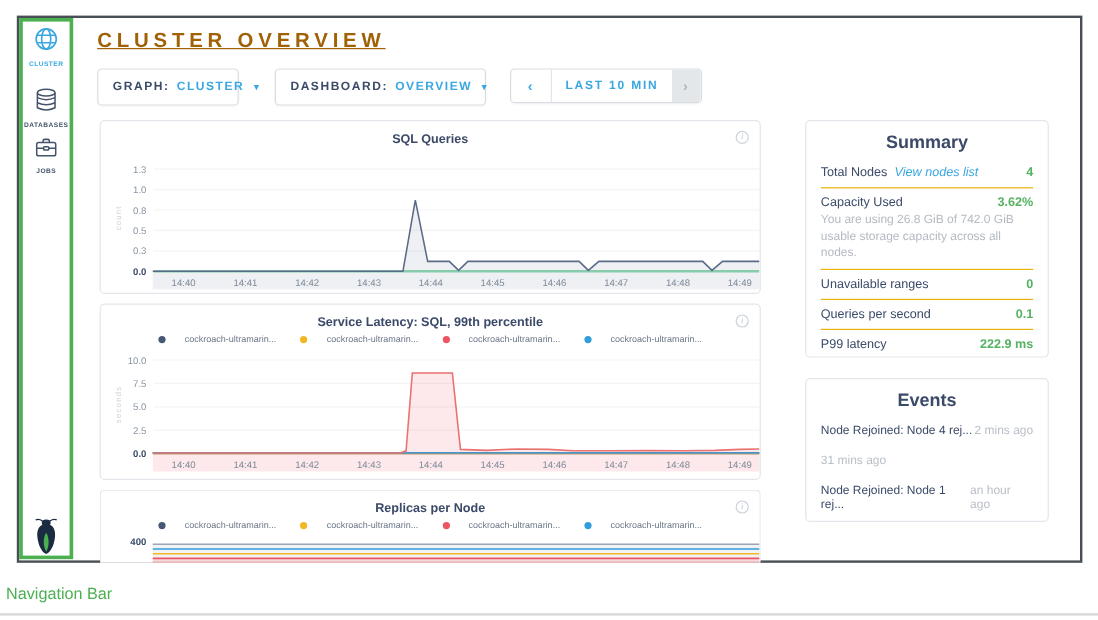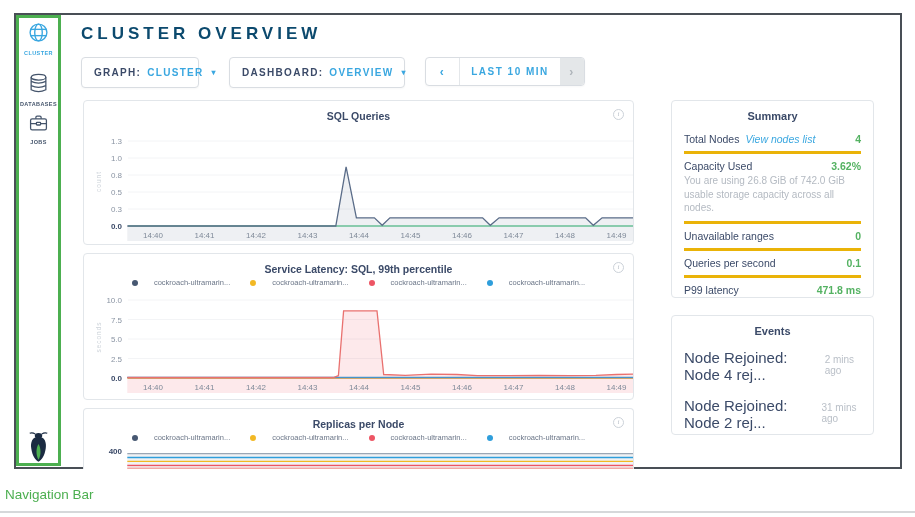--- a/index.html
+++ b/index.html
@@ -14,21 +14,21 @@
   .nav-annotation { position:absolute; left:16px; top:15px; width:45px; height:451px;
     border:3px solid #4caf50; pointer-events:none; z-index:9; }
   .side-item { position:absolute; left:18px; width:41px; text-align:center; cursor:pointer; z-index:3; }
   .side-item .lbl { display:block; margin-top:3px; font-size:5.5px; font-weight:bold;
     letter-spacing:.4px; color:#44546b; }
   .side-item.active .lbl { color:#3aa7e0; }
   .side-logo { position:absolute; left:18px; top:430px; width:41px; text-align:center; z-index:3; cursor:pointer; }
 
   
   .page-title { position:absolute; left:81px; top:24px; font-size:17px; font-weight:bold;
-    letter-spacing:4px; color:#0c4a6e; }
+    letter-spacing:4px; color:#a16207;text-decoration:underline; }
 
   
   .dd { position:absolute; top:57px; height:31px; background:#fff; border:1px solid #d9dde2;
     border-radius:4px; display:flex; align-items:center; padding:0 12px; gap:6px;
     font-size:10px; font-weight:bold; letter-spacing:1.3px; color:#3b4a68; cursor:pointer;
     box-shadow:0 1px 2px rgba(0,0,0,.03); }
   .dd .val { color:#3aa7e0; }
   .dd .caret { color:#3aa7e0; font-size:8px; margin-left:2px; }
   .tw { position:absolute; left:425px; top:57px; height:29px; display:flex; border:1px solid #d9dde2;
     border-radius:4px; overflow:hidden; background:#fff; box-shadow:0 1px 2px rgba(0,0,0,.03); }
@@ -51,28 +51,28 @@
   .dot { width:6px; height:6px; border-radius:50%; }
   .plot { position:absolute; inset:0; }
   .plot svg text { font-family:"Liberation Sans", sans-serif; }
   .plot .xtick { font-size:8px; fill:#7f8a99; text-anchor:middle; }
   .plot .ytick { font-size:8px; fill:#8a94a3; text-anchor:end; }
   .plot .ytick.zero { fill:#3b4a68; font-weight:bold; }
   .plot .yunit { font-size:6.5px; fill:#ccd2d9; text-anchor:middle; letter-spacing:1px; }
 
   
   .rcard { left:671px; width:203px; padding:0 12px; overflow:hidden; }
-  .rcard .card-title { text-align:center; padding:9px 0 5px; font-size:11px; font-weight:bold; color:#3b4a68; }
+  .rcard .card-title { text-align:center; padding:9px 0 5px; font-size:15px; font-weight:bold; color:#3b4a68; }
   .srow { display:flex; flex-wrap:wrap; justify-content:space-between; align-items:baseline;
-    padding:6px 0; border-top:3px solid #eab308; font-size:10.5px; color:#3b4a68; }
+    padding:6px 0; border-top:1px solid #eab308; font-size:10.5px; color:#3b4a68; }
   .srow .val { font-weight:bold; color:#54b262; margin-left:auto; }
   .srow .link { color:#3aa7e0; margin-left:6px; cursor:pointer;font-style:italic; }
   .srow .sub { flex-basis:100%; font-size:10px; color:#b4bac2; line-height:1.35; padding-top:2px; }
   .erow { display:flex; justify-content:space-between; align-items:baseline; padding:7px 0; }
-  .erow .msg { font-size:15px; color:#3b4a68; cursor:pointer; }
+  .erow .msg { font-size:10px; color:#3b4a68; cursor:pointer; }
   .erow .tm { font-size:10px; color:#b9bfc7; }
 
   
   .annot-label { position:absolute; left:5px; top:487px; font-size:13.5px; color:#4caf50; }
   .bottom-rule { position:absolute; left:0; top:511px; width:915px; height:2px; background:#d6d8da; }
 </style>
 </head>
 <body>
 
 <div class="canvas">
@@ -282,32 +282,31 @@
     <div class="srow">
       <span>Unavailable ranges</span>
       <span class="val">0</span>
     </div>
     <div class="srow">
       <span>Queries per second</span>
       <span class="val">0.1</span>
     </div>
     <div class="srow">
       <span>P99 latency</span>
-      <span class="val">471.8 ms</span>
+      <span class="val">222.9 ms</span>
     </div>
   </div>
 
   <div class="card rcard" style="top:315px;height:120px">
     <div class="card-title">Events</div>
     <div class="erow">
       <span class="msg">Node Rejoined: Node 4 rej...</span>
       <span class="tm">2 mins ago</span>
     </div>
     <div class="erow">
-      <span class="msg">Node Rejoined: Node 2 rej...</span>
       <span class="tm">31 mins ago</span>
     </div>
     <div class="erow">
       <span class="msg">Node Rejoined: Node 1 rej...</span>
       <span class="tm">an hour ago</span>
     </div>
 
   </div>
 
   <div class="nav-annotation"></div>

